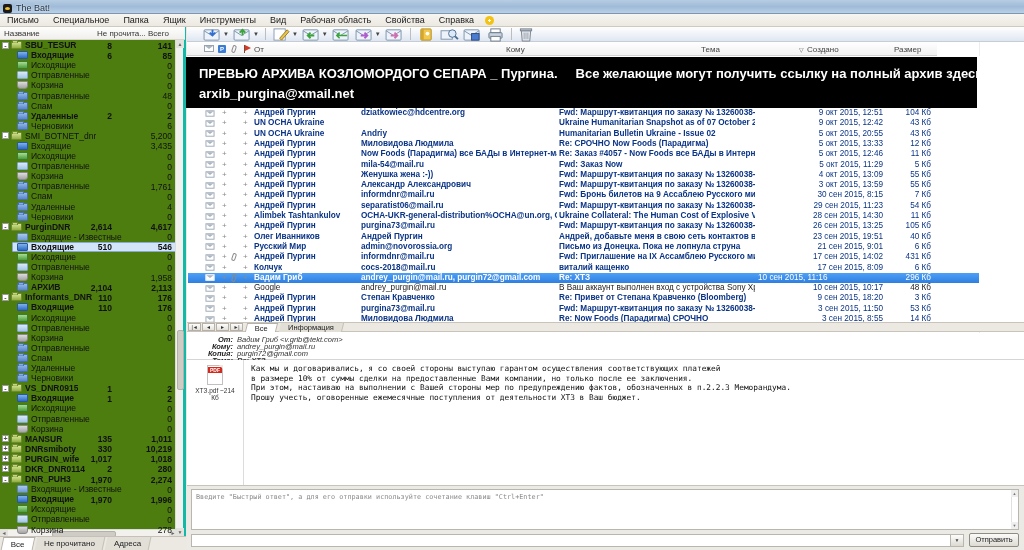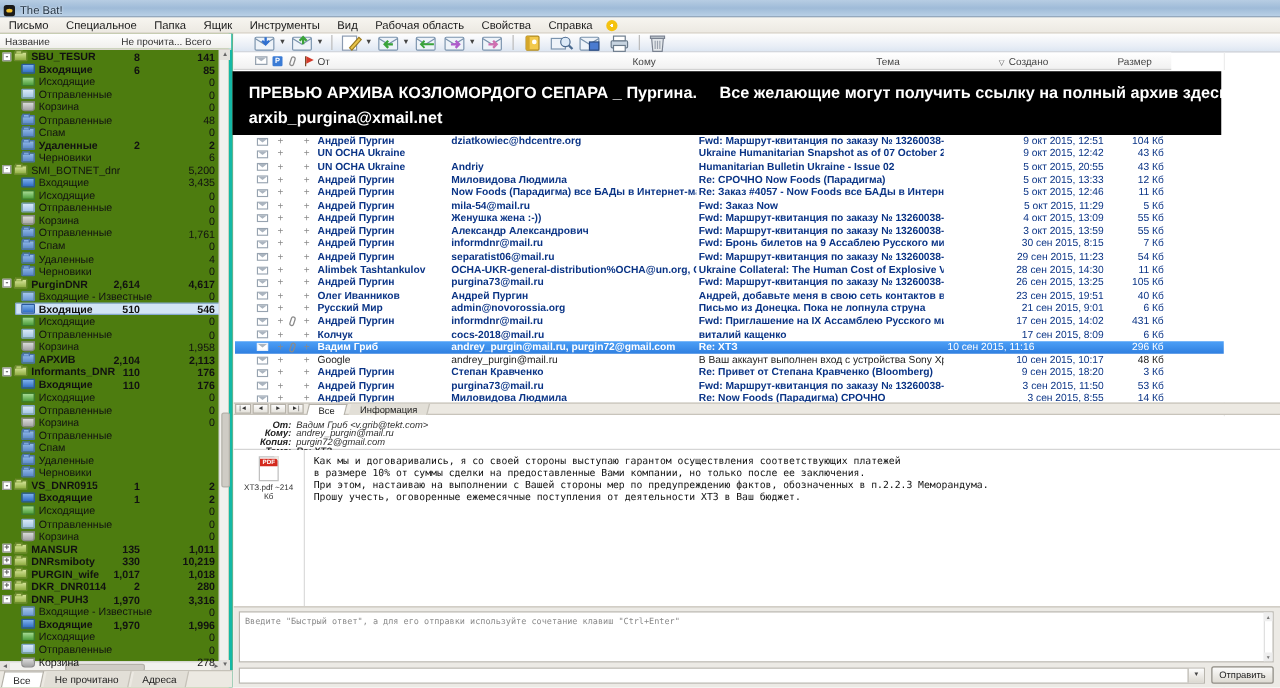--- a/index.html
+++ b/index.html
@@ -470,21 +470,21 @@
           <span class="ti acc"></span>
           <span class="tlabel">DKR_DNR0114</span>
           <span class="tnum tu">2</span>
           <span class="tnum tt">280</span>
         </div>
         <div class="trow b">
           <span class="texp">-</span>
           <span class="ti acc"></span>
           <span class="tlabel">DNR_PUH3</span>
           <span class="tnum tu">1,970</span>
-          <span class="tnum tt">3,316</span>
+          <span class="tnum tt">2,274</span>
         </div>
         <div class="trow">
           <span class="tind"></span>
           <span class="ti in2"></span>
           <span class="tlabel">Входящие - Известные адр...</span>
           <span class="tnum tu"></span>
           <span class="tnum tt">0</span>
         </div>
         <div class="trow b">
           <span class="tind"></span>

